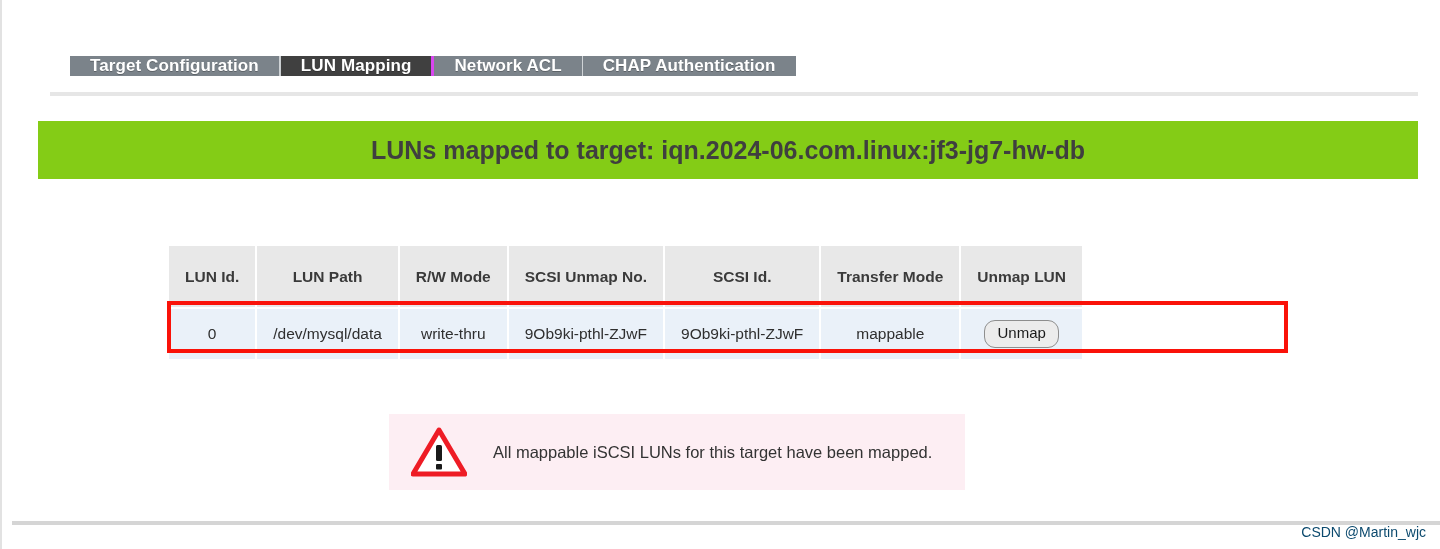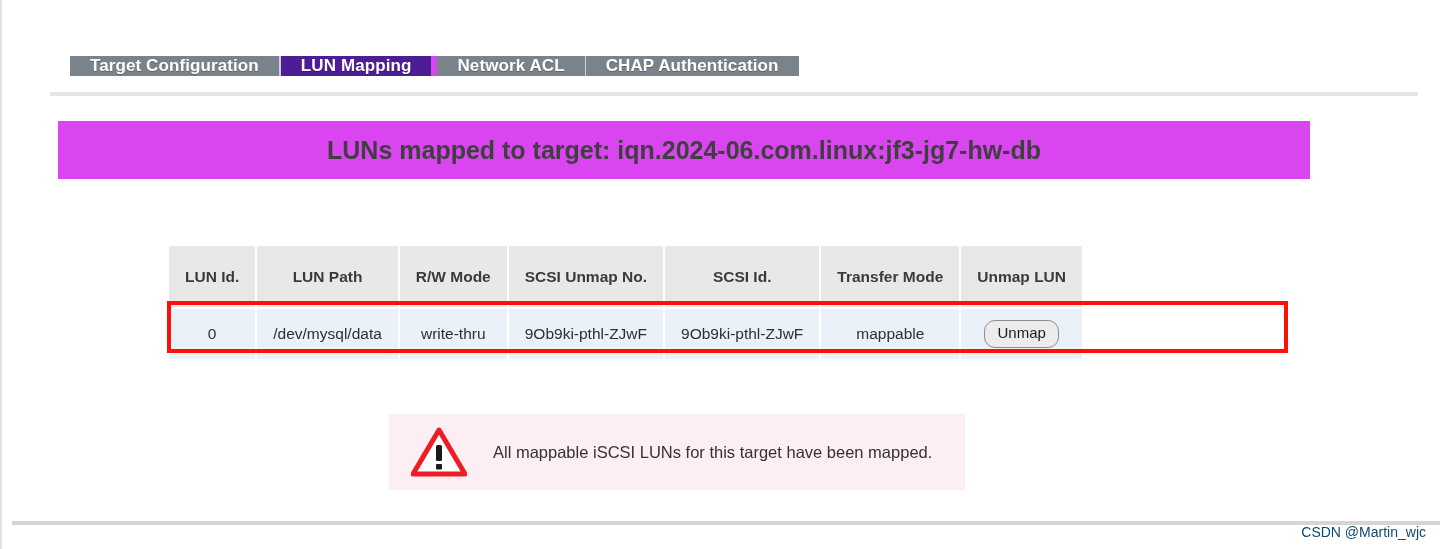--- a/index.html
+++ b/index.html
@@ -46,47 +46,46 @@
     font-weight: bold;
     letter-spacing: 0.1px;
     border-right: 1px solid #cfd3d6;
     text-shadow: 0 1px 0 rgba(0,0,0,0.25);
     white-space: nowrap;
     cursor: pointer;
     box-sizing: border-box;
   }
   .tab:last-child { border-right: none; }
   .tab.active {
-    background: #4c1d95;
+    background: #404040;
     border-left: 1px solid #c9cdd0;
-    border-right: 6px solid #d946ef;
+    border-right: 3px solid #d946ef;
   }
 
   .tab-underline {
     position: absolute;
     left: 48px;
     top: 92px;
     width: 1368px;
     height: 4px;
     background: #e6e6e6;
   }
 
   
   .title-band {
     position: absolute;
     left: 36px;
     top: 121px;
-    width: 1252px;
+    width: 1380px;
     height: 58px;
-    background: #d946ef;
+    background: #84cc16;
     display: flex;
     align-items: center;
     justify-content: center;
     box-sizing: border-box;
-    margin-left: 20px;
   }
   .title-band .title-text {
     font-size: 25px;
     font-weight: bold;
     color: #3f3f3f;
     white-space: nowrap;
   }
 
   
   .lun-table-wrap {

